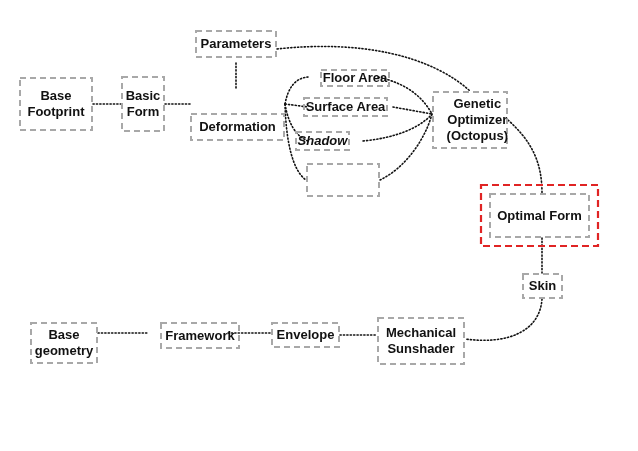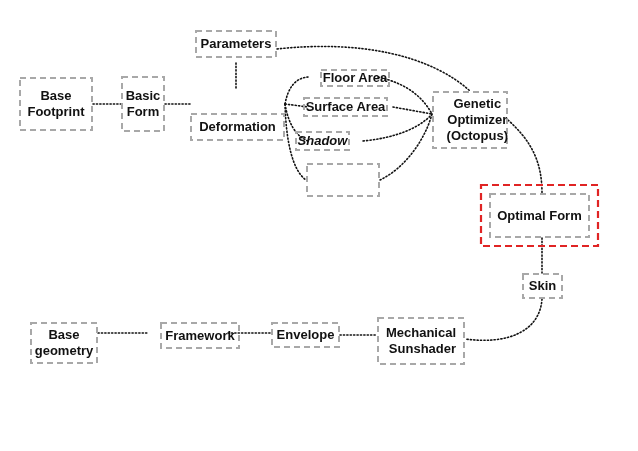--- a/index.html
+++ b/index.html
@@ -138,19 +138,19 @@
   <span>Framework</span>
 </div>
 
 <div class="node" style="left:271px;top:322px;width:69px;height:26px;">
   <svg class="frame" width="69" height="26">
       <rect class="box-stroke" x="1" y="1" width="67" height="24" stroke="#a8a8a8"></rect>
     </svg>
   <span>Envelope</span>
 </div>
 
-<div class="node" style="left:377px;top:317px;width:88px;height:48px;text-align:right;">
+<div class="node" style="left:377px;top:317px;width:88px;height:48px;">
   <svg class="frame" width="88" height="48">
       <rect class="box-stroke" x="1" y="1" width="86" height="46" stroke="#a8a8a8"></rect>
     </svg>
   <span>Mechanical
 Sunshader</span>
 </div>
 
 </body></html>

